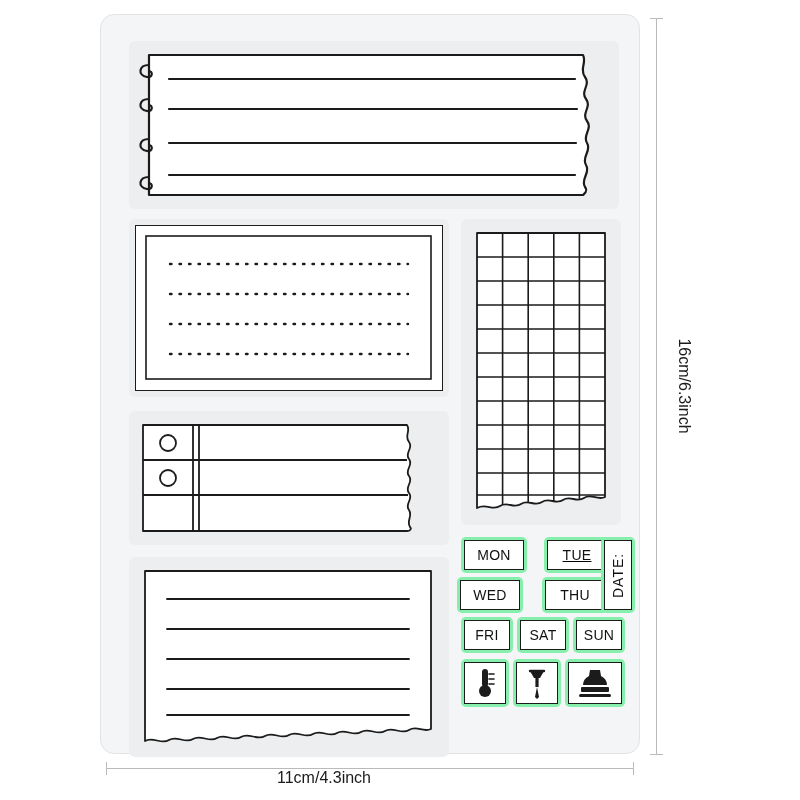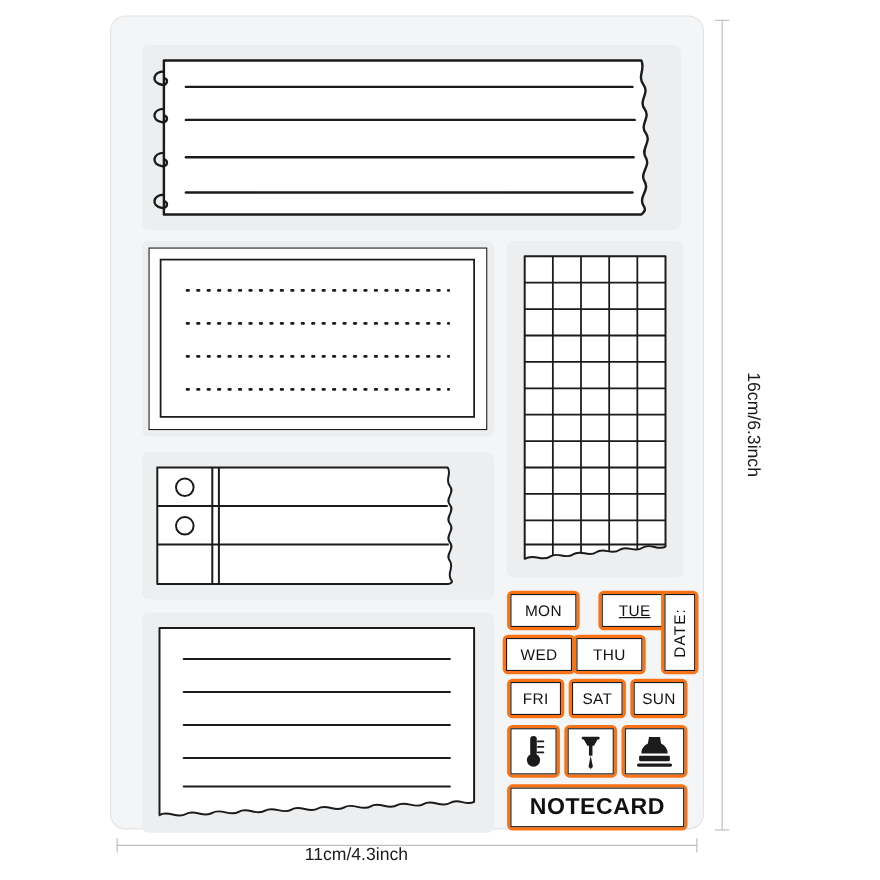--- a/index.html
+++ b/index.html
@@ -72,21 +72,21 @@
   #b4 { left: 28px; top: 542px; width: 320px; height: 200px; }
   #b4 .card { border: none; background: transparent; }
 
   
   #b5 { left: 360px; top: 204px; width: 160px; height: 306px; }
   #b5 .card { border: none; background: transparent; }
 
   
   .chip {
     position: absolute;
-    background: #f97316;
+    background: #86efac;
     border-radius: 5px;
     box-sizing: border-box;
     padding: 3px;
   }
   .chip > .inner {
     width: 100%;
     height: 100%;
     background: #ffffff;
     border: 1.5px solid #1b1b1b;
     box-sizing: border-box;
@@ -102,21 +102,21 @@
     writing-mode: vertical-rl;
     text-orientation: mixed;
     transform: rotate(180deg);
     letter-spacing: 1px;
   }
   .chip.icon > .inner { font-size: 13px; }
 
   #cMON { left: 360px; top: 522px; width: 66px; height: 36px; }
   #cTUE { left: 443px; top: 522px; width: 66px; height: 36px; text-decoration: underline; }
   #cWED { left: 356px; top: 562px; width: 66px; height: 36px; }
-  #cTHU { left: 420px; top: 562px; width: 66px; height: 36px; }
+  #cTHU { left: 441px; top: 562px; width: 66px; height: 36px; }
   #cFRI { left: 360px; top: 602px; width: 52px; height: 36px; text-align: center; }
   #cSAT { left: 416px; top: 602px; width: 52px; height: 36px; }
   #cSUN { left: 472px; top: 602px; width: 52px; height: 36px; text-align: right; }
   #cDATE { left: 500px; top: 522px; width: 34px; height: 76px; }
 
   #cIco1 { left: 360px; top: 644px; width: 48px; height: 48px; }
   #cIco2 { left: 412px; top: 644px; width: 48px; height: 48px; }
   #cIco3 { left: 464px; top: 644px; width: 60px; height: 48px; }
 
   #cNOTECARD { left: 360px; top: 698px; width: 164px; height: 42px; }
@@ -359,23 +359,20 @@
       <div class="chip icon" id="cIco3">
         <div class="inner">
           <svg width="36" height="32" viewBox="0 0 36 32">
             <path d="M13 3 H23 L24 9 C28 11 30 14 30 18 H6 C6 14 8 11 12 9 Z" fill="#1b1b1b"></path>
             <rect x="4" y="20" width="28" height="5" rx="1" fill="#1b1b1b"></rect>
             <rect x="2" y="27" width="32" height="3" rx="1.5" fill="#1b1b1b"></rect>
           </svg>
         </div>
       </div>
 
-      <div class="chip" id="cNOTECARD">
-        <div class="inner">NOTECARD</div>
-      </div>
 
     </div>
   </div>
 
   <div class="dim-line dim-v" id="dimRight"></div>
   <div class="dim-tick" id="dimRightTop"></div>
   <div class="dim-tick" id="dimRightBot"></div>
 
   <div class="dim-line dim-h" id="dimBottom"></div>
   <div class="dim-tick" id="dimBottomL"></div>

